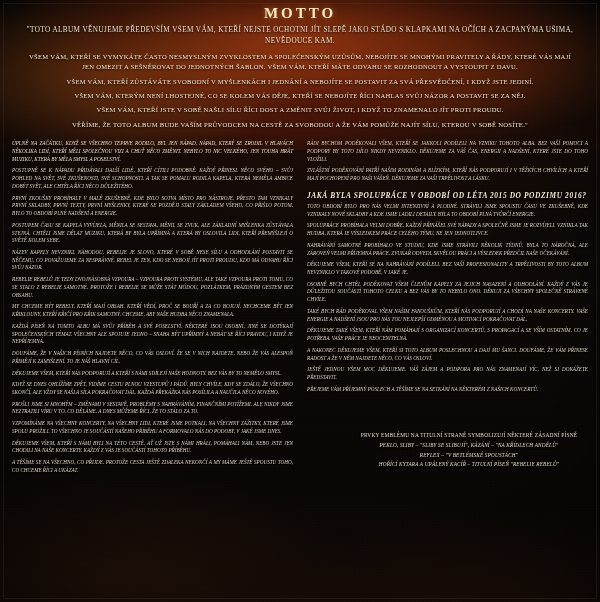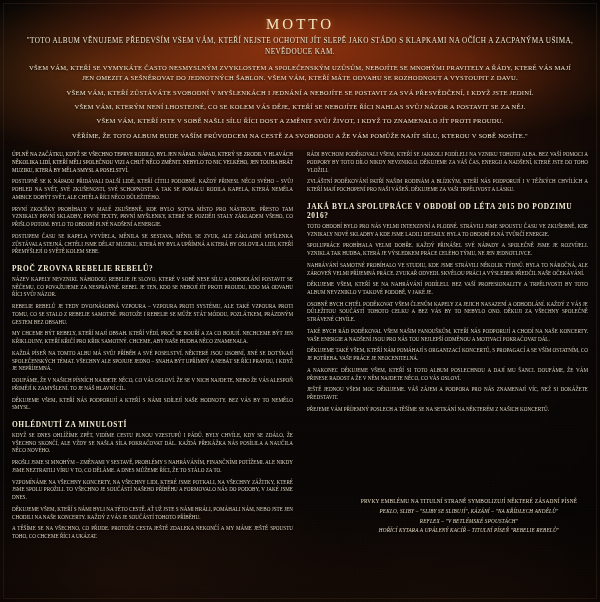--- a/index.html
+++ b/index.html
@@ -40,40 +40,40 @@
   }
   .frame{
     position:absolute;inset:3px;border:1px solid rgba(120,90,60,.18);pointer-events:none;z-index:4;
   }
   .content{position:relative;z-index:2;}
 
   
   .motto-title{
     text-align:center;
     font-family:"Liberation Serif", serif;
-    font-size:15px;letter-spacing:3px;font-weight:normal;
-    color:#f2e7c9;margin:16px 0 3px;
+    font-size:15px;letter-spacing:3px;font-weight:bold;
+    color:#f2e7c9;margin:5px 0 3px;
     text-shadow:0 0 6px rgba(255,170,60,.55);
   }
   .motto{
     text-align:center;
     font-size:6.6px;line-height:1.58;
     letter-spacing:.25px;
     color:#f0e6cf;
     padding:0 26px;
     text-shadow:0 1px 2px rgba(0,0,0,.95);
   }
   .motto p{margin:0 0 4px;}
   .motto .big{font-size:7.2px;letter-spacing:.4px;}
 
   
   .cols{
     display:flex;gap:14px;padding:6px 12px 0 12px;
   }
-  .col{width:50%;}
+  .col{width:50%;font-style:italic;}
   h2.sec{
     font-size:7.4px;font-weight:bold;letter-spacing:.6px;
     color:#f4ead2;margin:8px 0 3px;
     text-shadow:0 1px 2px #000;
   }
   .col p{
     font-size:5.15px;line-height:1.5;
     text-align:justify;
     margin:0 0 4px;
     color:#ddd3c0;
@@ -120,29 +120,27 @@
 
   <div class="cols">
 
     <div class="col">
       <p class="lead">ÚPLNĚ NA ZAČÁTKU, KDYŽ SE VŠECHNO TEPRVE RODILO, BYL JEN NÁPAD. NÁPAD, KTERÝ SE ZRODIL V HLAVÁCH NĚKOLIKA LIDÍ, KTEŘÍ MĚLI SPOLEČNOU VIZI A CHUŤ NĚCO ZMĚNIT. NEBYLO TO NIC VELKÉHO, JEN TOUHA HRÁT MUZIKU, KTERÁ BY MĚLA SMYSL A POSELSTVÍ.</p>
       <p>POSTUPNĚ SE K NÁPADU PŘIDÁVALI DALŠÍ LIDÉ, KTEŘÍ CÍTILI PODOBNĚ. KAŽDÝ PŘINESL NĚCO SVÉHO – SVŮJ POHLED NA SVĚT, SVÉ ZKUŠENOSTI, SVÉ SCHOPNOSTI. A TAK SE POMALU RODILA KAPELA, KTERÁ NEMĚLA AMBICE DOBÝT SVĚT, ALE CHTĚLA ŘÍCI NĚCO DŮLEŽITÉHO.</p>
 
       <p>PRVNÍ ZKOUŠKY PROBÍHALY V MALÉ ZKUŠEBNĚ, KDE BYLO SOTVA MÍSTO PRO NÁSTROJE. PŘESTO TAM VZNIKALY PRVNÍ SKLADBY, PRVNÍ TEXTY, PRVNÍ MYŠLENKY, KTERÉ SE POZDĚJI STALY ZÁKLADEM VŠEHO, CO PŘIŠLO POTOM. BYLO TO OBDOBÍ PLNÉ NADŠENÍ A ENERGIE.</p>
       <p>POSTUPEM ČASU SE KAPELA VYVÍJELA, MĚNILA SE SESTAVA, MĚNIL SE ZVUK, ALE ZÁKLADNÍ MYŠLENKA ZŮSTÁVALA STEJNÁ. CHTĚLI JSME DĚLAT MUZIKU, KTERÁ BY BYLA UPŘÍMNÁ A KTERÁ BY OSLOVILA LIDI, KTEŘÍ PŘEMÝŠLEJÍ O SVĚTĚ KOLEM SEBE.</p>
 
-      <h2 class="sec">PROČ ZROVNA REBELIE REBELŮ?</h2>
       <p>NÁZEV KAPELY NEVZNIKL NÁHODOU. REBELIE JE SLOVO, KTERÉ V SOBĚ NESE SÍLU A ODHODLÁNÍ POSTAVIT SE NĚČEMU, CO POVAŽUJEME ZA NESPRÁVNÉ. REBEL JE TEN, KDO SE NEBOJÍ JÍT PROTI PROUDU, KDO MÁ ODVAHU ŘÍCI SVŮJ NÁZOR.</p>
       <p>REBELIE REBELŮ JE TEDY DVOJNÁSOBNÁ VZPOURA – VZPOURA PROTI SYSTÉMU, ALE TAKÉ VZPOURA PROTI TOMU, CO SE STALO Z REBELIE SAMOTNÉ. PROTOŽE I REBELIE SE MŮŽE STÁT MÓDOU, POZLÁTKEM, PRÁZDNÝM GESTEM BEZ OBSAHU.</p>
       <p>MY CHCEME BÝT REBELY, KTEŘÍ MAJÍ OBSAH. KTEŘÍ VĚDÍ, PROČ SE BOUŘÍ A ZA CO BOJUJÍ. NECHCEME BÝT JEN KŘIKLOUNY, KTEŘÍ KŘIČÍ PRO KŘIK SAMOTNÝ. CHCEME, ABY NAŠE HUDBA NĚCO ZNAMENALA.</p>
       <p>KAŽDÁ PÍSEŇ NA TOMTO ALBU MÁ SVŮJ PŘÍBĚH A SVÉ POSELSTVÍ. NĚKTERÉ JSOU OSOBNÍ, JINÉ SE DOTÝKAJÍ SPOLEČENSKÝCH TÉMAT. VŠECHNY ALE SPOJUJE JEDNO – SNAHA BÝT UPŘÍMNÝ A NEBÁT SE ŘÍCI PRAVDU, I KDYŽ JE NEPŘÍJEMNÁ.</p>
       <p>DOUFÁME, ŽE V NAŠICH PÍSNÍCH NAJDETE NĚCO, CO VÁS OSLOVÍ. ŽE SE V NICH NAJDETE, NEBO ŽE VÁS ALESPOŇ PŘIMĚJÍ K ZAMYŠLENÍ. TO JE NÁŠ HLAVNÍ CÍL.</p>
       <p>DĚKUJEME VŠEM, KTEŘÍ NÁS PODPORUJÍ A KTEŘÍ S NÁMI SDÍLEJÍ NAŠE HODNOTY. BEZ VÁS BY TO NEMĚLO SMYSL.</p>
 
-      <h2 class="sec">OHLÉDNUTÍ ZA MINULOSTÍ</h2>
       <p>KDYŽ SE DNES OHLÍŽÍME ZPĚT, VIDÍME CESTU PLNOU VZESTUPŮ I PÁDŮ. BYLY CHVÍLE, KDY SE ZDÁLO, ŽE VŠECHNO SKONČÍ, ALE VŽDY SE NAŠLA SÍLA POKRAČOVAT DÁL. KAŽDÁ PŘEKÁŽKA NÁS POSÍLILA A NAUČILA NĚCO NOVÉHO.</p>
       <p>PROŠLI JSME SI MNOHÝM – ZMĚNAMI V SESTAVĚ, PROBLÉMY S NAHRÁVÁNÍM, FINANČNÍMI POTÍŽEMI. ALE NIKDY JSME NEZTRATILI VÍRU V TO, CO DĚLÁME. A DNES MŮŽEME ŘÍCI, ŽE TO STÁLO ZA TO.</p>
       <p>VZPOMÍNÁME NA VŠECHNY KONCERTY, NA VŠECHNY LIDI, KTERÉ JSME POTKALI, NA VŠECHNY ZÁŽITKY, KTERÉ JSME SPOLU PROŽILI. TO VŠECHNO JE SOUČÁSTÍ NAŠEHO PŘÍBĚHU A FORMOVALO NÁS DO PODOBY, V JAKÉ JSME DNES.</p>
       <p>DĚKUJEME VŠEM, KTEŘÍ S NÁMI BYLI NA TÉTO CESTĚ. AŤ UŽ JSTE S NÁMI HRÁLI, POMÁHALI NÁM, NEBO JSTE JEN CHODILI NA NAŠE KONCERTY. KAŽDÝ Z VÁS JE SOUČÁSTÍ TOHOTO PŘÍBĚHU.</p>
       <p>A TĚŠÍME SE NA VŠECHNO, CO PŘIJDE. PROTOŽE CESTA JEŠTĚ ZDALEKA NEKONČÍ A MY MÁME JEŠTĚ SPOUSTU TOHO, CO CHCEME ŘÍCI A UKÁZAT.</p>
     </div>
 
     <div class="col">
       <p>RÁDI BYCHOM PODĚKOVALI VŠEM, KTEŘÍ SE JAKKOLI PODÍLELI NA VZNIKU TOHOTO ALBA. BEZ VAŠÍ POMOCI A PODPORY BY TOTO DÍLO NIKDY NEVZNIKLO. DĚKUJEME ZA VÁŠ ČAS, ENERGII A NADŠENÍ, KTERÉ JSTE DO TOHO VLOŽILI.</p>
       <p>ZVLÁŠTNÍ PODĚKOVÁNÍ PATŘÍ NAŠIM RODINÁM A BLÍZKÝM, KTEŘÍ NÁS PODPORUJÍ I V TĚŽKÝCH CHVÍLÍCH A KTEŘÍ MAJÍ POCHOPENÍ PRO NAŠI VÁŠEŇ. DĚKUJEME ZA VAŠI TRPĚLIVOST A LÁSKU.</p>

